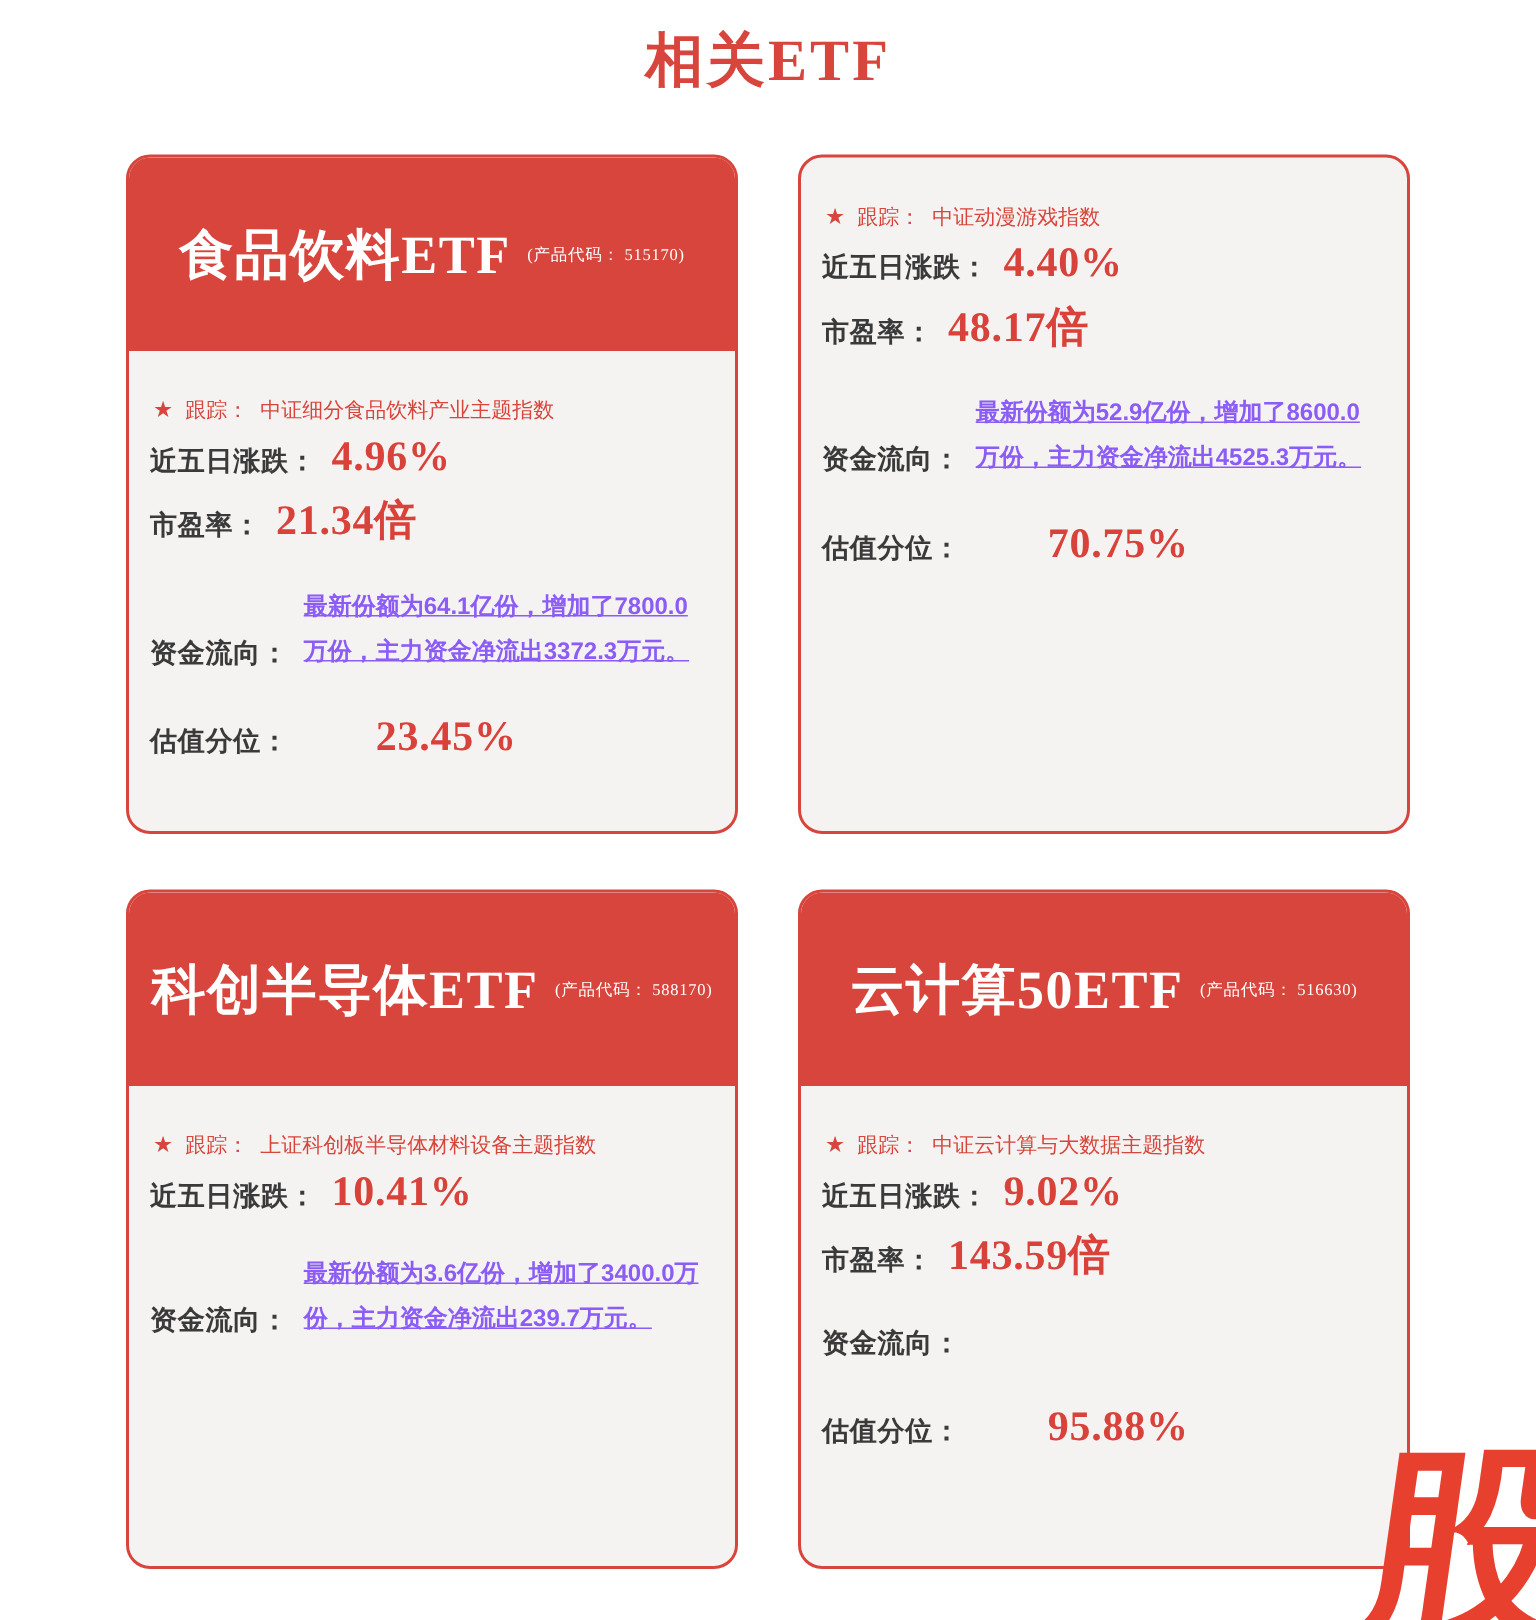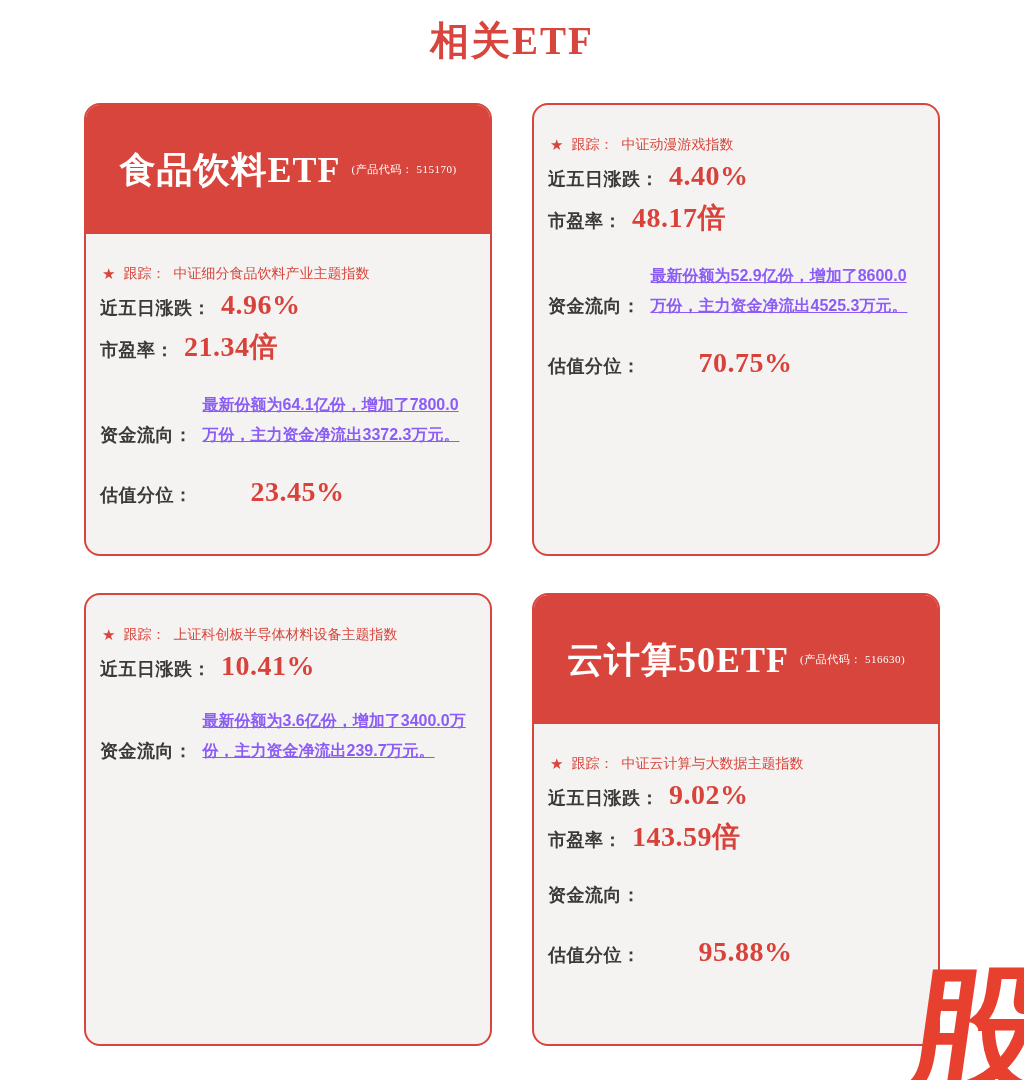--- a/index.html
+++ b/index.html
@@ -168,20 +168,24 @@
         <p class="flow-value">最新份额为52.9亿份，增加了8600.0万份，主力资金净流出4525.3万元。</p>
       </div>
       <div class="metric-row valuation-row">
         <span class="metric-label">估值分位：</span>
         <span class="metric-value">70.75%</span>
       </div>
     </div>
   </div>
 
   <div class="card">
+    <div class="card-header">
+      <div class="card-title">科创半导体ETF</div>
+      <div class="card-code">(产品代码： 588170)</div>
+    </div>
     <div class="card-body">
       <div class="track-row">
         <span class="star">★</span>
         <span>跟踪：</span>
         <span>上证科创板半导体材料设备主题指数</span>
       </div>
       <div class="metric-row">
         <span class="metric-label">近五日涨跌：</span>
         <span class="metric-value">10.41%</span>
       </div>

